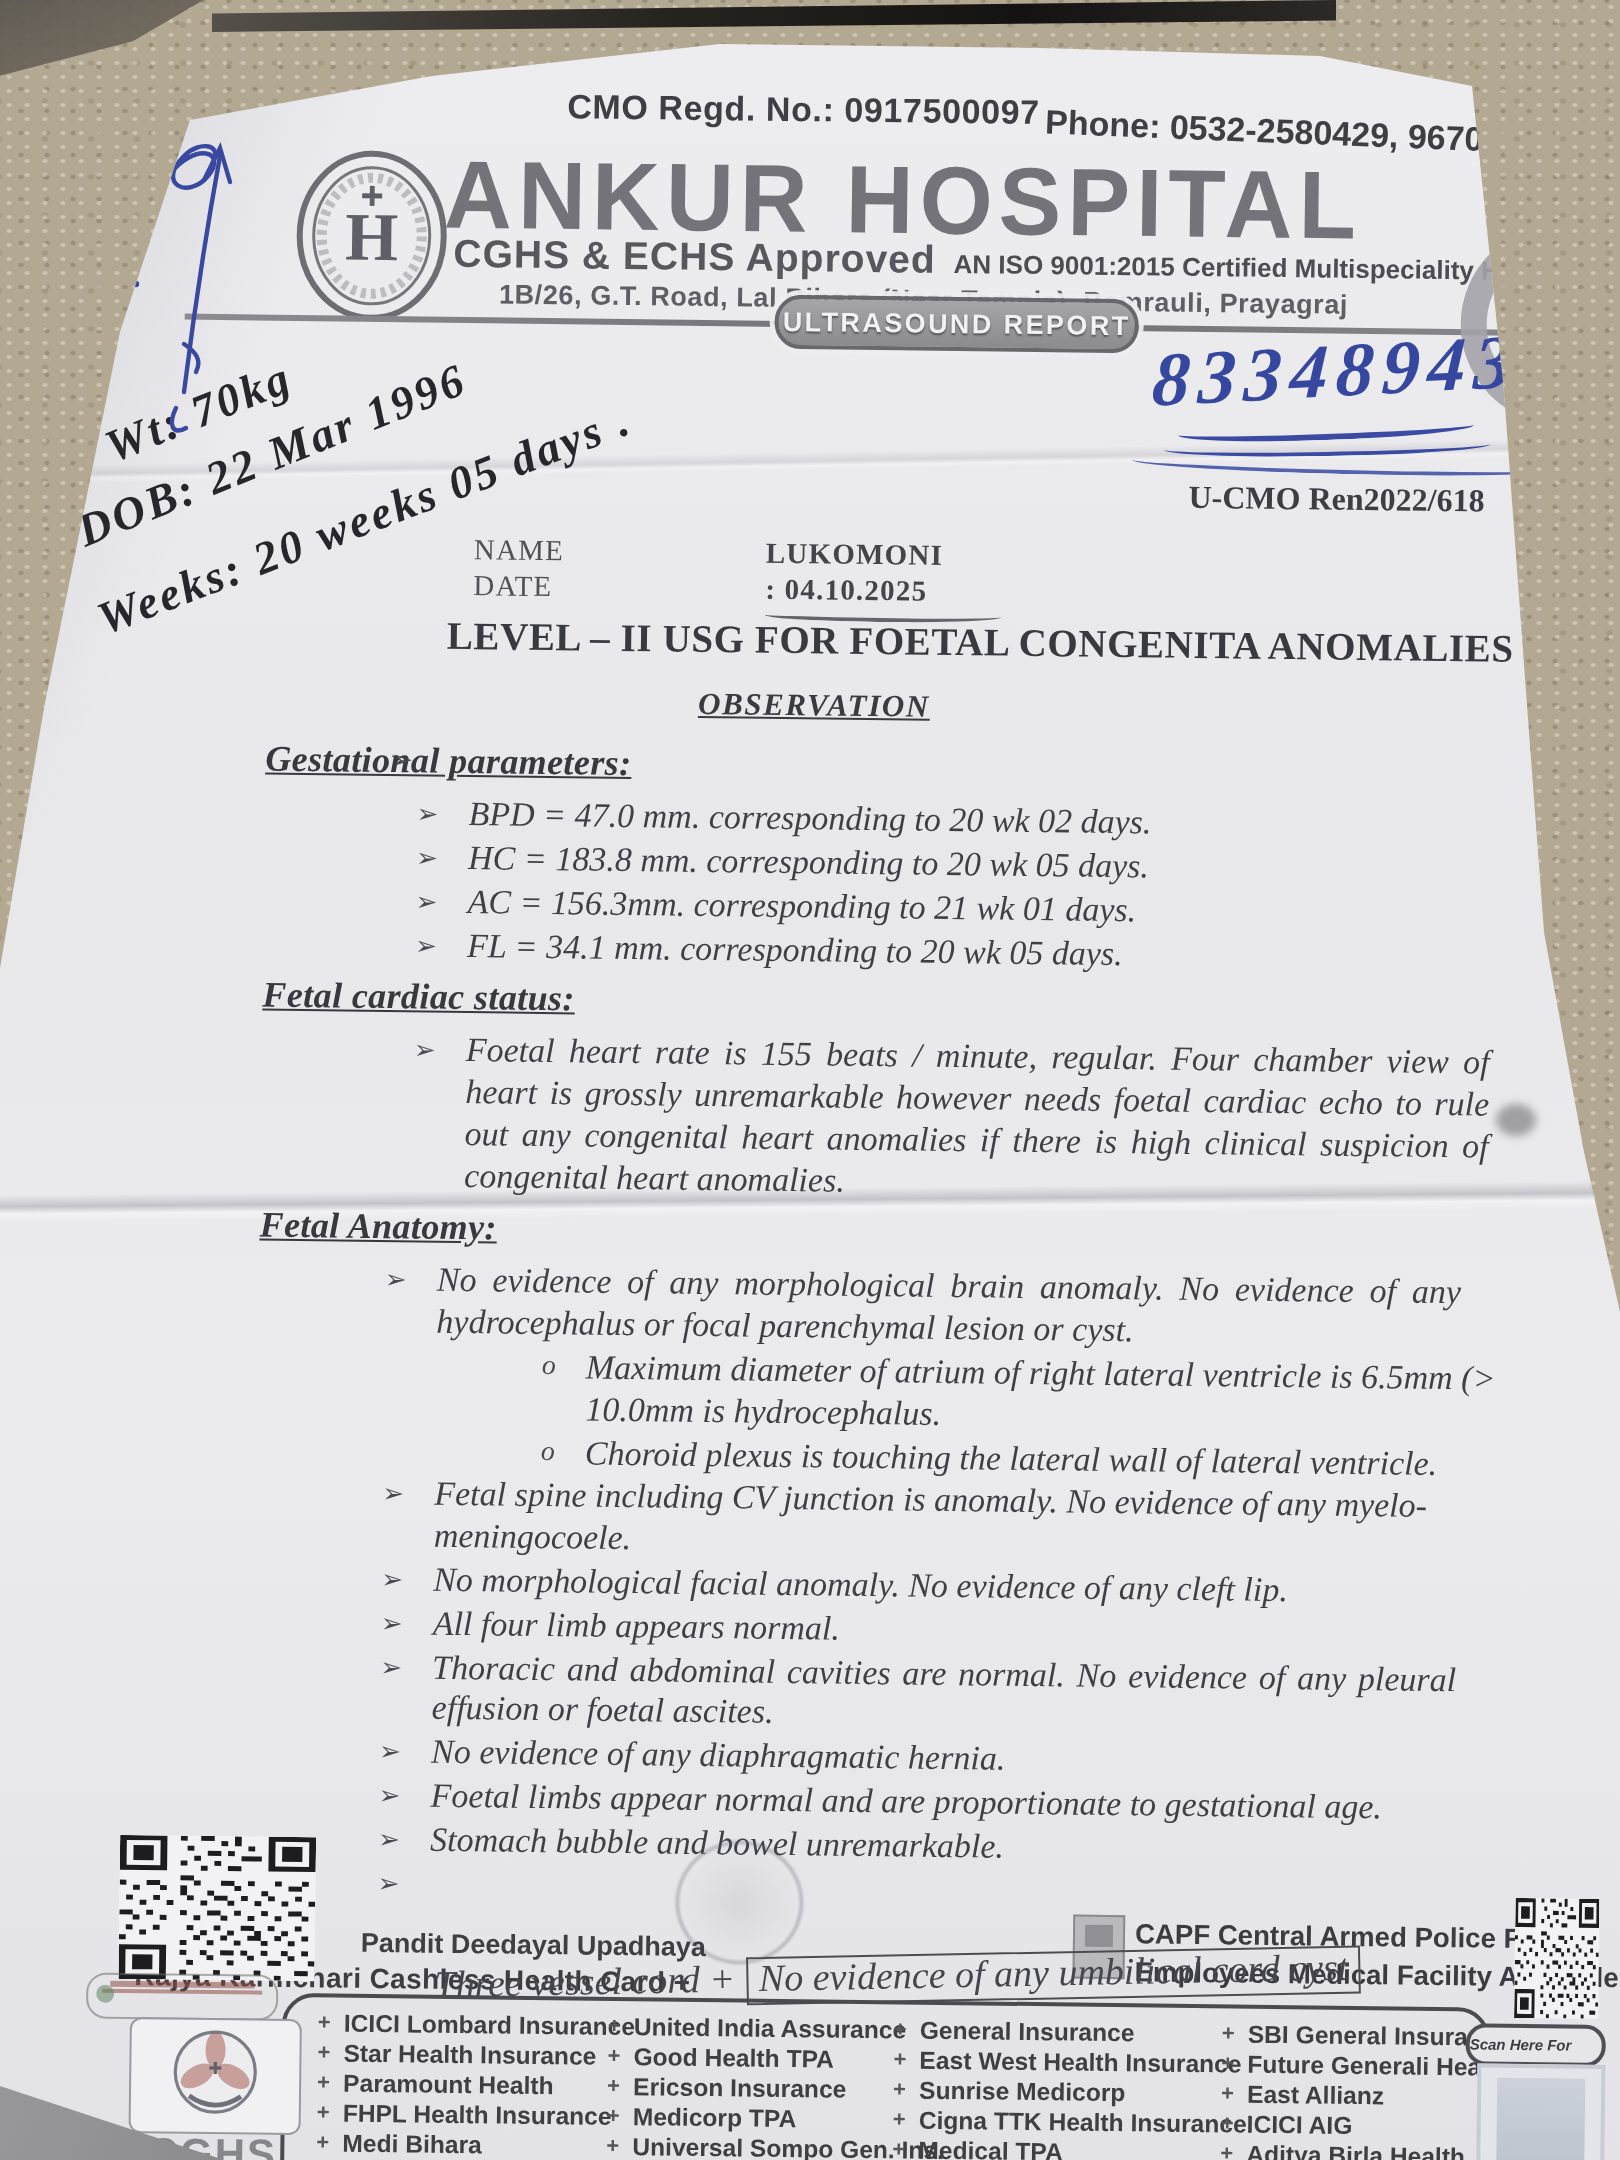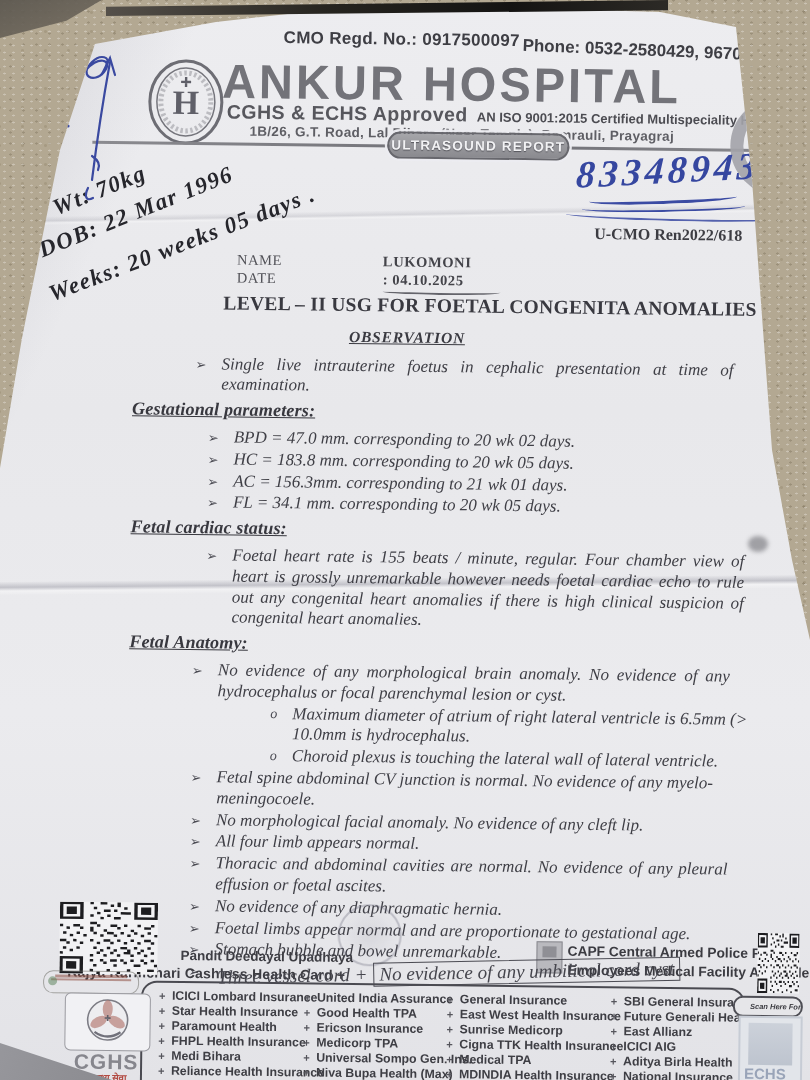--- a/index.html
+++ b/index.html
@@ -22,21 +22,21 @@
   .bottom-left-wedge{position:absolute;left:0;top:1036px;width:112px;height:44px;
     background:linear-gradient(115deg,#97979c,#8b8b90);
     clip-path:polygon(0 16%,100% 100%,0 100%);}
   
   .paper{position:absolute;inset:0;
     clip-path:polygon(95px 44px,216px 22px,360px 6px,520px 8px,660px 12px,736px 27px,
       752px 180px,763px 330px,772px 450px,792px 560px,810px 640px,
       810px 1080px,104px 1080px,0px 1046px,0px 468px,22px 338px,60px 150px);
     background:
       linear-gradient(115deg,rgba(150,150,162,.30),rgba(150,150,162,0) 16%),
-      linear-gradient(to bottom,#ededf0 0%,#e8e8eb 38%,#ebebee 66%,#e3e3e7 100%);}
+      linear-gradient(to bottom,#ededf0 0%,#e8e8eb 38%,#ebebee 66%,#e3e3e7 100%); margin-top: 16px;}
   .crease{position:absolute;left:0;width:810px;pointer-events:none;}
   .crease.c1{top:210px;height:9px;transform:rotate(-1deg);
     background:linear-gradient(to bottom,transparent,rgba(130,130,142,.20) 50%,rgba(255,255,255,.30) 75%,transparent);}
   .crease.c2{top:578px;height:14px;transform:rotate(-.5deg);
     background:linear-gradient(to bottom,transparent,rgba(120,120,134,.34) 42%,rgba(255,255,255,.40) 68%,transparent);}
   .smudge{position:absolute;border-radius:50%;filter:blur(2px);}
   
   .print{position:absolute;inset:0;transform:rotate(.7deg);transform-origin:110px 90px;
     color:#3c3c41;}
   .abs{position:absolute;}
@@ -116,21 +116,21 @@
   .cghs-box{left:76px;top:993px;width:84px;height:56px;border:1.5px solid #9a9aa0;
     border-radius:6px;background:#f1f1f4;text-align:center;}
   .cghs-label{left:76px;top:1050px;width:84px;text-align:center;font-size:21px;
     font-weight:800;color:#86868d;letter-spacing:1px;}
   .cghs-hindi{left:76px;top:1071px;width:84px;text-align:center;font-size:9.5px;
     font-weight:bold;color:#b24a42;}
   
   .qr-right{left:768px;top:925px;width:42px;height:60px;}
   .scan-pill{left:744px;top:988px;width:66px;height:17px;border:2px solid #4e4e55;
     border-radius:10px;background:#e6e6e9;font-size:7.5px;font-weight:bold;font-style:italic;
-    color:#3c3c42;text-align:right;line-height:17px;white-space:nowrap;overflow:hidden;}
+    color:#3c3c42;text-align:left;line-height:17px;white-space:nowrap;overflow:hidden;}
   .echs-box{left:750px;top:1008px;width:60px;height:72px;background:#e2e5ea;
     border:2px solid #c7ccd5;}
   .echs-img{margin:5px auto 0;width:44px;height:42px;opacity:.7;
     background:linear-gradient(#c3c9d3,#aeb6c3);}
   .echs-label{font-size:15px;font-weight:800;color:#8d99b0;opacity:.85;margin-left:4px;}
   
   .hand{position:absolute;font-family:"Liberation Serif",serif;font-style:italic;}
   .ref-num{left:576px;top:148px;font-size:38px;font-weight:bold;color:#3647a0;
     letter-spacing:4px;transform:rotate(-3deg) skewX(-6deg);}
   .ref-u{position:absolute;border-bottom:3px solid #3b4ba3;border-radius:50%;height:7px;}
@@ -209,37 +209,36 @@
           <span class="nd-val">: 04.10.2025</span>
         </div>
         <div class="date-underline"></div>
       </div>
 
       <div class="body-flow">
         <div class="rep-title">LEVEL – II USG FOR FOETAL CONGENITA ANOMALIES</div>
         <div class="obs-head">OBSERVATION</div>
         <div class="li lv1 just">
           <span class="mk">➢</span>
-          <span>Single live intrauterine foetus in cephalic presentation at time of examination.</span>
         </div>
         <div class="sec-head">Gestational parameters:</div>
         <div class="li lv1g"><span class="mk">➢</span><span>BPD = 47.0 mm. corresponding to 20 wk 02 days.</span></div>
         <div class="li lv1g"><span class="mk">➢</span><span>HC = 183.8 mm. corresponding to 20 wk 05 days.</span></div>
         <div class="li lv1g"><span class="mk">➢</span><span>AC = 156.3mm. corresponding to 21 wk 01 days.</span></div>
         <div class="li lv1g"><span class="mk">➢</span><span>FL = 34.1 mm. corresponding to 20 wk 05 days.</span></div>
         <div class="sec-head">Fetal cardiac status:</div>
         <div class="li lv1g just" style="width:512px;">
           <span class="mk">➢</span>
           <span>Foetal heart rate is 155 beats / minute, regular. Four chamber view of heart is grossly unremarkable however needs foetal cardiac echo to rule out any congenital heart anomalies if there is high clinical suspicion of congenital heart anomalies.</span>
         </div>
         <div class="sec-head">Fetal Anatomy:</div>
         <div class="li lv1 just"><span class="mk">➢</span><span>No evidence of any morphological brain anomaly. No evidence of any hydrocephalus or focal parenchymal lesion or cyst.</span></div>
         <div class="li lv2"><span class="mko">o</span><span>Maximum diameter of atrium of right lateral ventricle is 6.5mm (&gt; 10.0mm is hydrocephalus.</span></div>
         <div class="li lv2"><span class="mko">o</span><span>Choroid plexus is touching the lateral wall of lateral ventricle.</span></div>
-        <div class="li lv1" style="width:540px;"><span class="mk">➢</span><span>Fetal spine abdominal CV junction is normal. No evidence of any myelo-meningocoele.</span></div>
+        <div class="li lv1" style="width:540px;"><span class="mk">➢</span><span>Fetal spine including CV junction is anomaly. No evidence of any myelo-meningocoele.</span></div>
         <div class="li lv1 nw"><span class="mk">➢</span><span>No morphological facial anomaly. No evidence of any cleft lip.</span></div>
         <div class="li lv1 nw"><span class="mk">➢</span><span>All four limb appears normal.</span></div>
         <div class="li lv1 just"><span class="mk">➢</span><span>Thoracic and abdominal cavities are normal. No evidence of any pleural effusion or foetal ascites.</span></div>
         <div class="li lv1 nw"><span class="mk">➢</span><span>No evidence of any diaphragmatic hernia.</span></div>
         <div class="li lv1 nw"><span class="mk">➢</span><span>Foetal limbs appear normal and are proportionate to gestational age.</span></div>
         <div class="li lv1 nw"><span class="mk">➢</span><span>Stomach bubble and bowel unremarkable.</span></div>
         <div class="li lv1 just" style="width:522px;"><span class="mk">➢</span></div>
       </div>
 
       <div class="abs seal"></div>

